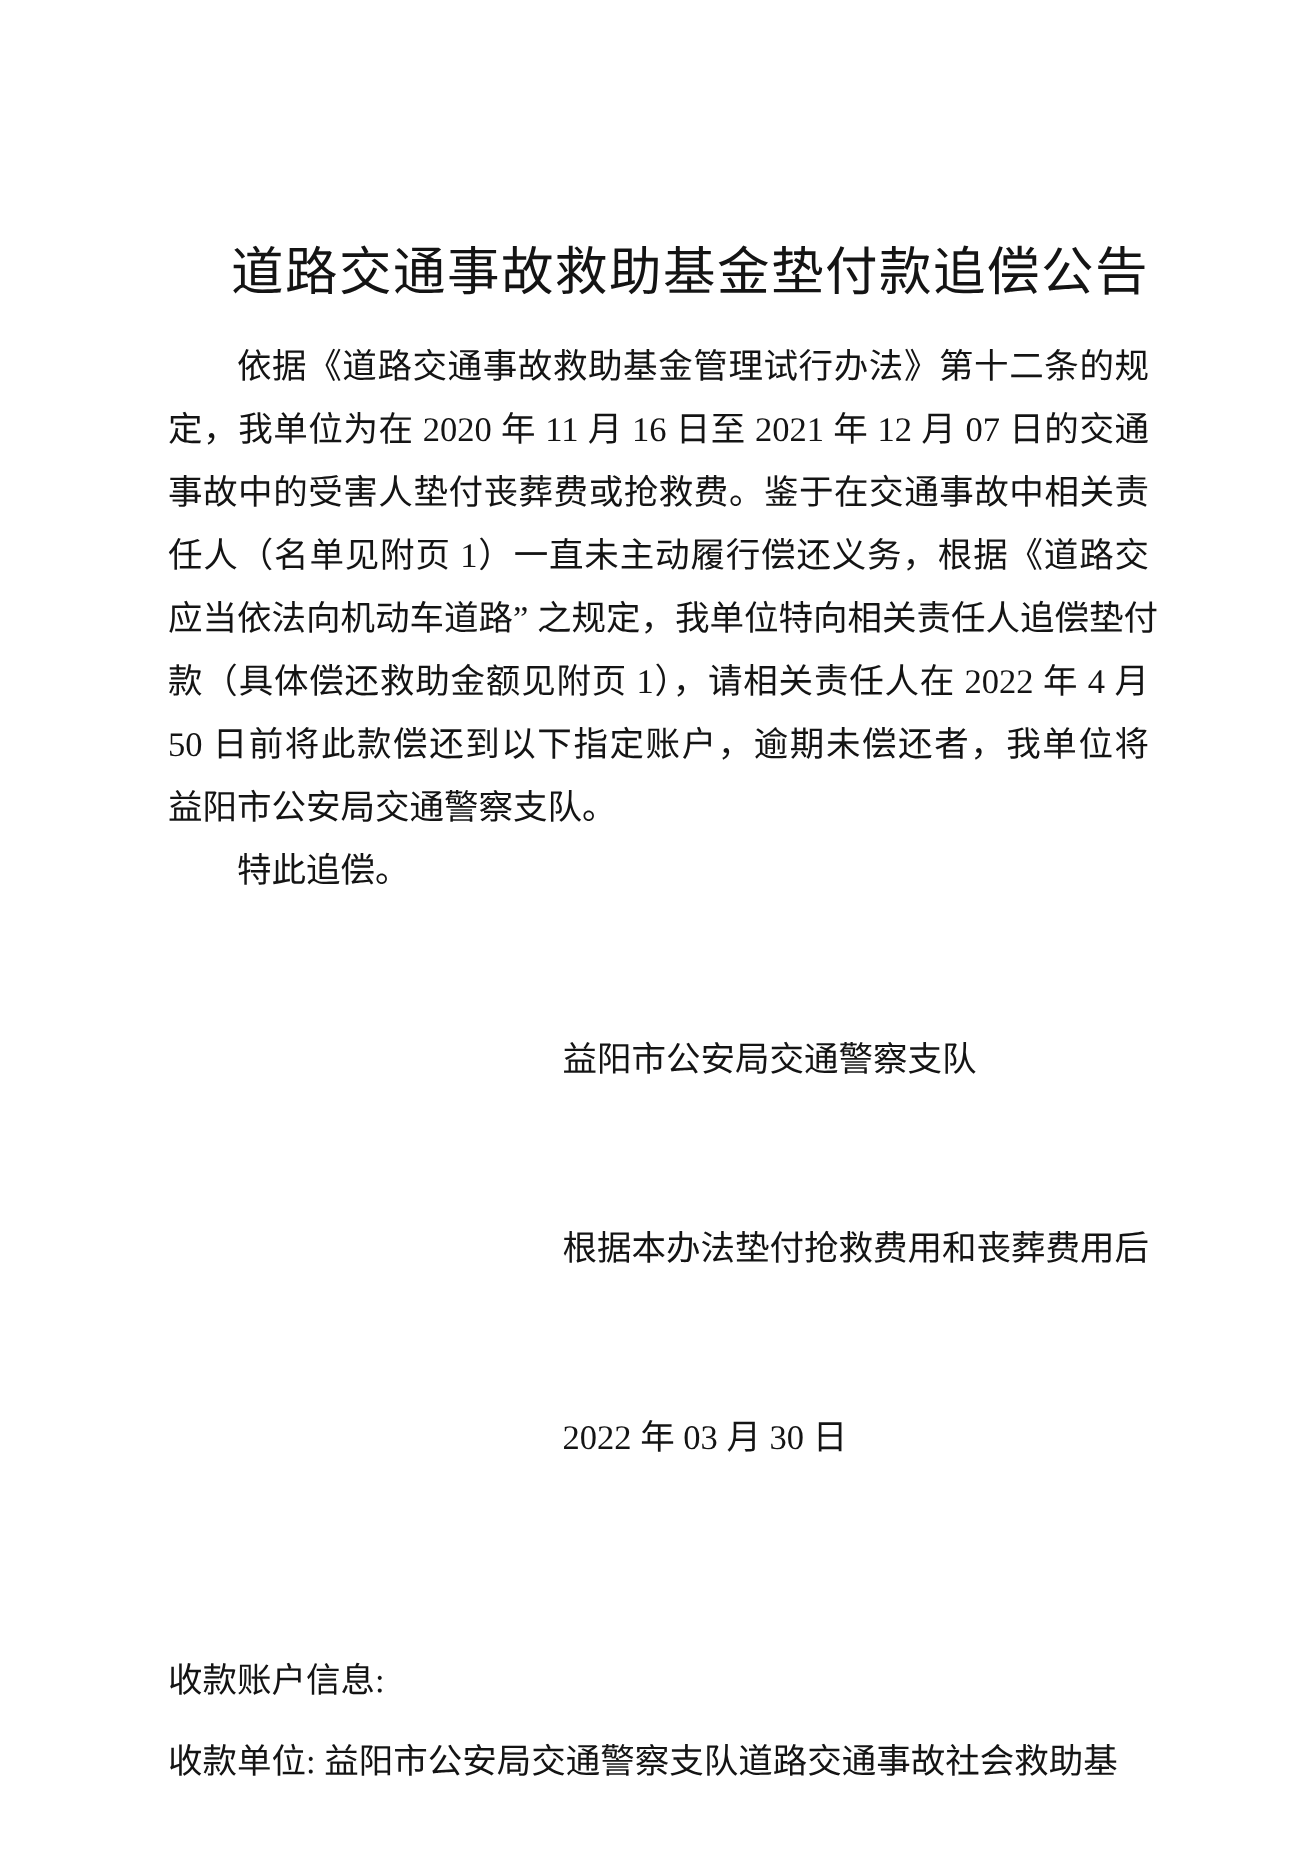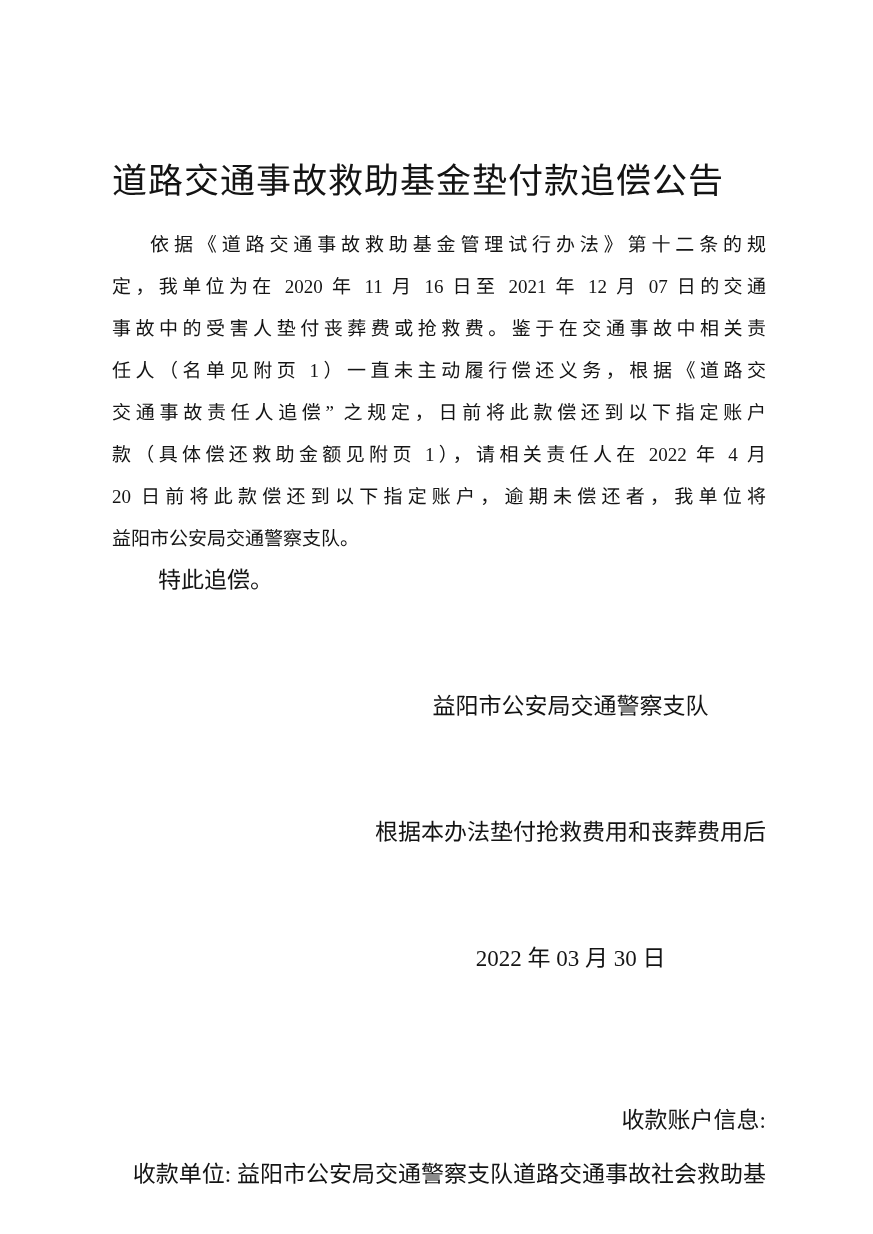--- a/index.html
+++ b/index.html
@@ -15,28 +15,28 @@
     background: #ffffff;
     color: #141414;
     font-family: "Liberation Serif", "DejaVu Serif", serif;
     box-sizing: border-box;
     padding: 160px 107px 0 112px;
     overflow: hidden;
   }
   .doc-title {
     font-size: 35px;
     line-height: 44px;
-    text-align: left;
+    text-align: right;
     font-weight: normal;
     letter-spacing: 1px;
     margin: 0 0 20px 0;
     white-space: nowrap;
   }
   .body-text {
-    font-size: 19px;
+    font-size: 23px;
     line-height: 42px;
   }
   .body-line {
     text-align: justify;
     text-align-last: justify;
     white-space: nowrap;
   }
   .body-line.first-line {
     text-indent: 2em;
   }
@@ -47,50 +47,49 @@
   .closing-line {
     font-size: 23px;
     line-height: 42px;
     text-indent: 2em;
     font-family: Liberation Serif, serif;
   }
   .signature-block {
     width: max-content;
     margin-left: auto;
     margin-right: 0;
-    text-align: center;
     font-size: 23px;
     line-height: 42px;
     white-space: pre-wrap;
   }
   .account-block {
     margin-top: 30px;
     font-size: 23px;
     line-height: 54px;
   }
   .account-line {
     white-space: pre-wrap;
-    text-align: right;
+    text-align: left;
   }
 </style>
 </head>
 <body>
 
 <div class="page">
 
   <h1 class="doc-title">道路交通事故救助基金垫付款追偿公告</h1>
 
   <div class="body-text">
     <div class="body-line first-line">依据《道路交通事故救助基金管理试行办法》第十二条的规</div>
     <div class="body-line">定，我单位为在 2020 年 11 月 16 日至 2021 年 12 月 07 日的交通</div>
     <div class="body-line">事故中的受害人垫付丧葬费或抢救费。鉴于在交通事故中相关责</div>
     <div class="body-line">任人（名单见附页 1）一直未主动履行偿还义务，根据《道路交</div>
-    <div class="body-line">交通事故责任人追偿” 之规定，日前将此款偿还到以下指定账户</div>
+    <div class="body-line">应当依法向机动车道路” 之规定，我单位特向相关责任人追偿垫付</div>
     <div class="body-line">款（具体偿还救助金额见附页 1），请相关责任人在 2022 年 4 月</div>
-    <div class="body-line">20 日前将此款偿还到以下指定账户，逾期未偿还者，我单位将</div>
+    <div class="body-line">50 日前将此款偿还到以下指定账户，逾期未偿还者，我单位将</div>
     <div class="body-line last-line">益阳市公安局交通警察支队。</div>
   </div>
 
   <div class="closing-line">特此追偿。</div>
 
   <div class="signature-block">
     <div>益阳市公安局交通警察支队</div>
     <div>根据本办法垫付抢救费用和丧葬费用后</div>
     <div>2022 年 03 月 30 日</div>
   </div>

